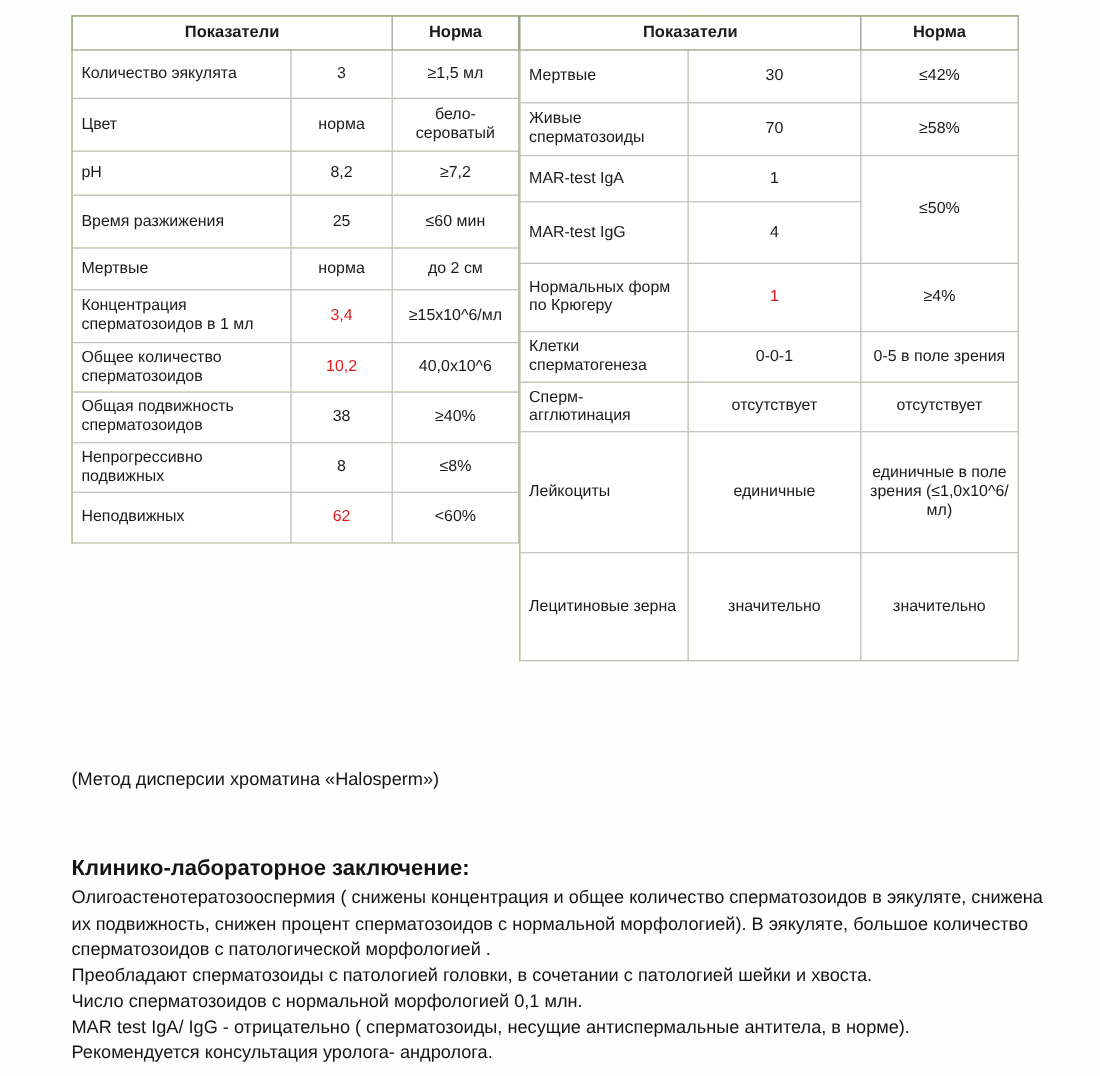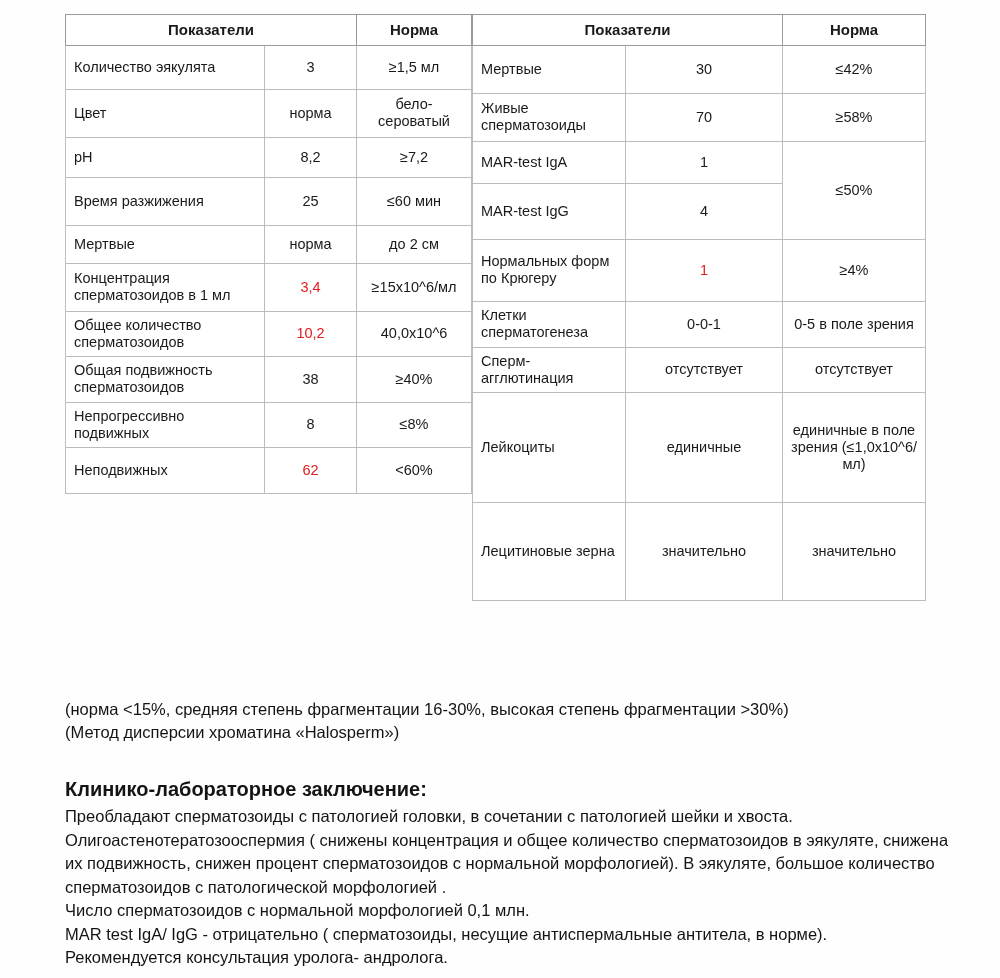--- a/index.html
+++ b/index.html
@@ -217,28 +217,27 @@
         </tr>
         <tr style="height: 98px; padding-left: 16px;">
           <td class="label">Лецитиновые зерна</td>
           <td class="val">значительно</td>
           <td class="norm">значительно</td>
         </tr>
       </tbody>
   </table>
 
   <div class="textblock" id="dfi-block">
-    <div class="line">(норма &lt;15%, средняя степень фрагментации 16-30%, высокая степень фрагментации &gt;30%)</div>
     <div class="line">(Метод дисперсии хроматина «Halosperm»)</div>
   </div>
 
   <div class="textblock" id="conclusion-block">
     <div class="concl-title">Клинико-лабораторное заключение:</div>
     <div class="concl-body" id="concl-body">
+        <p>Олигоастенотератозооспермия ( снижены концентрация и общее количество сперматозоидов в эякуляте, снижена их подвижность, снижен процент сперматозоидов с нормальной морфологией). В эякуляте, большое количество сперматозоидов с патологической морфологией .</p>
         <p>Преобладают сперматозоиды с патологией головки, в сочетании с патологией шейки и хвоста.</p>
-        <p>Олигоастенотератозооспермия ( снижены концентрация и общее количество сперматозоидов в эякуляте, снижена их подвижность, снижен процент сперматозоидов с нормальной морфологией). В эякуляте, большое количество сперматозоидов с патологической морфологией .</p>
         <p>Число сперматозоидов с нормальной морфологией 0,1 млн.</p>
         <p>MAR test IgA/ IgG - отрицательно ( сперматозоиды, несущие антиспермальные антитела, в норме).</p>
         <p>Рекомендуется консультация уролога- андролога.</p>
       </div>
   </div>
 
 </div>
 
 </body></html>

